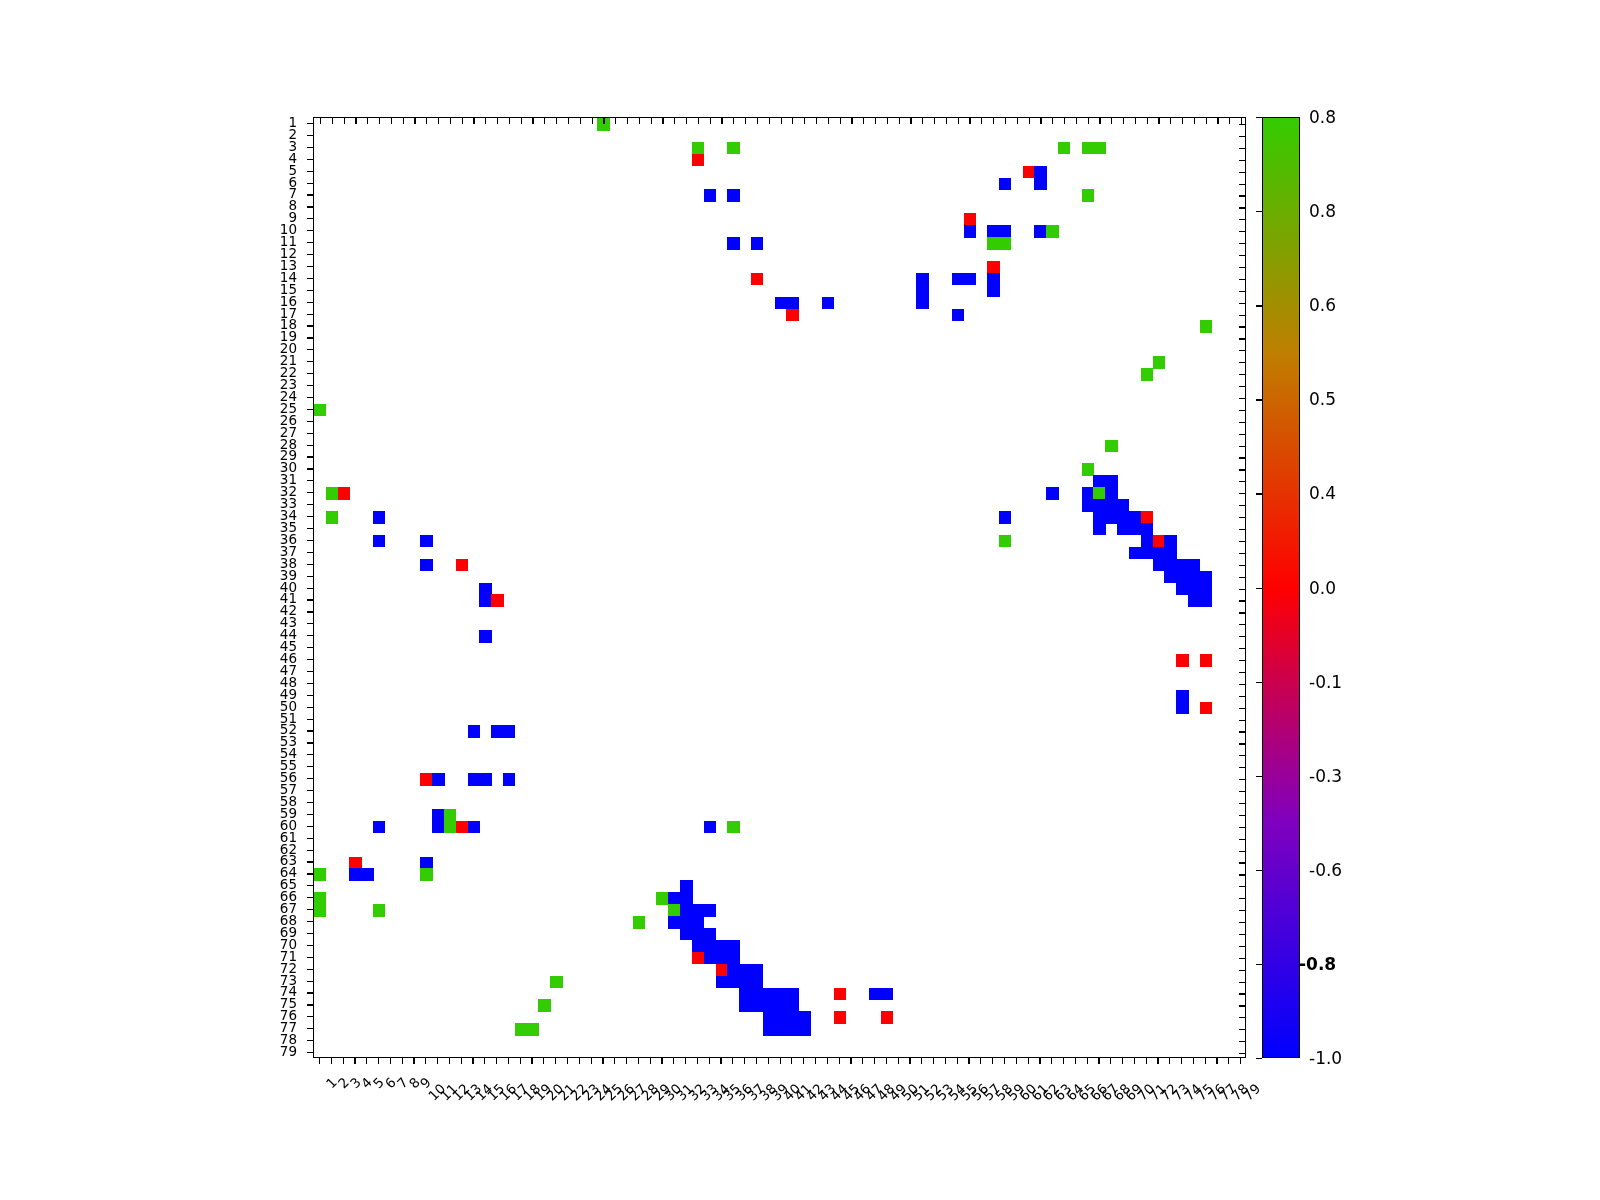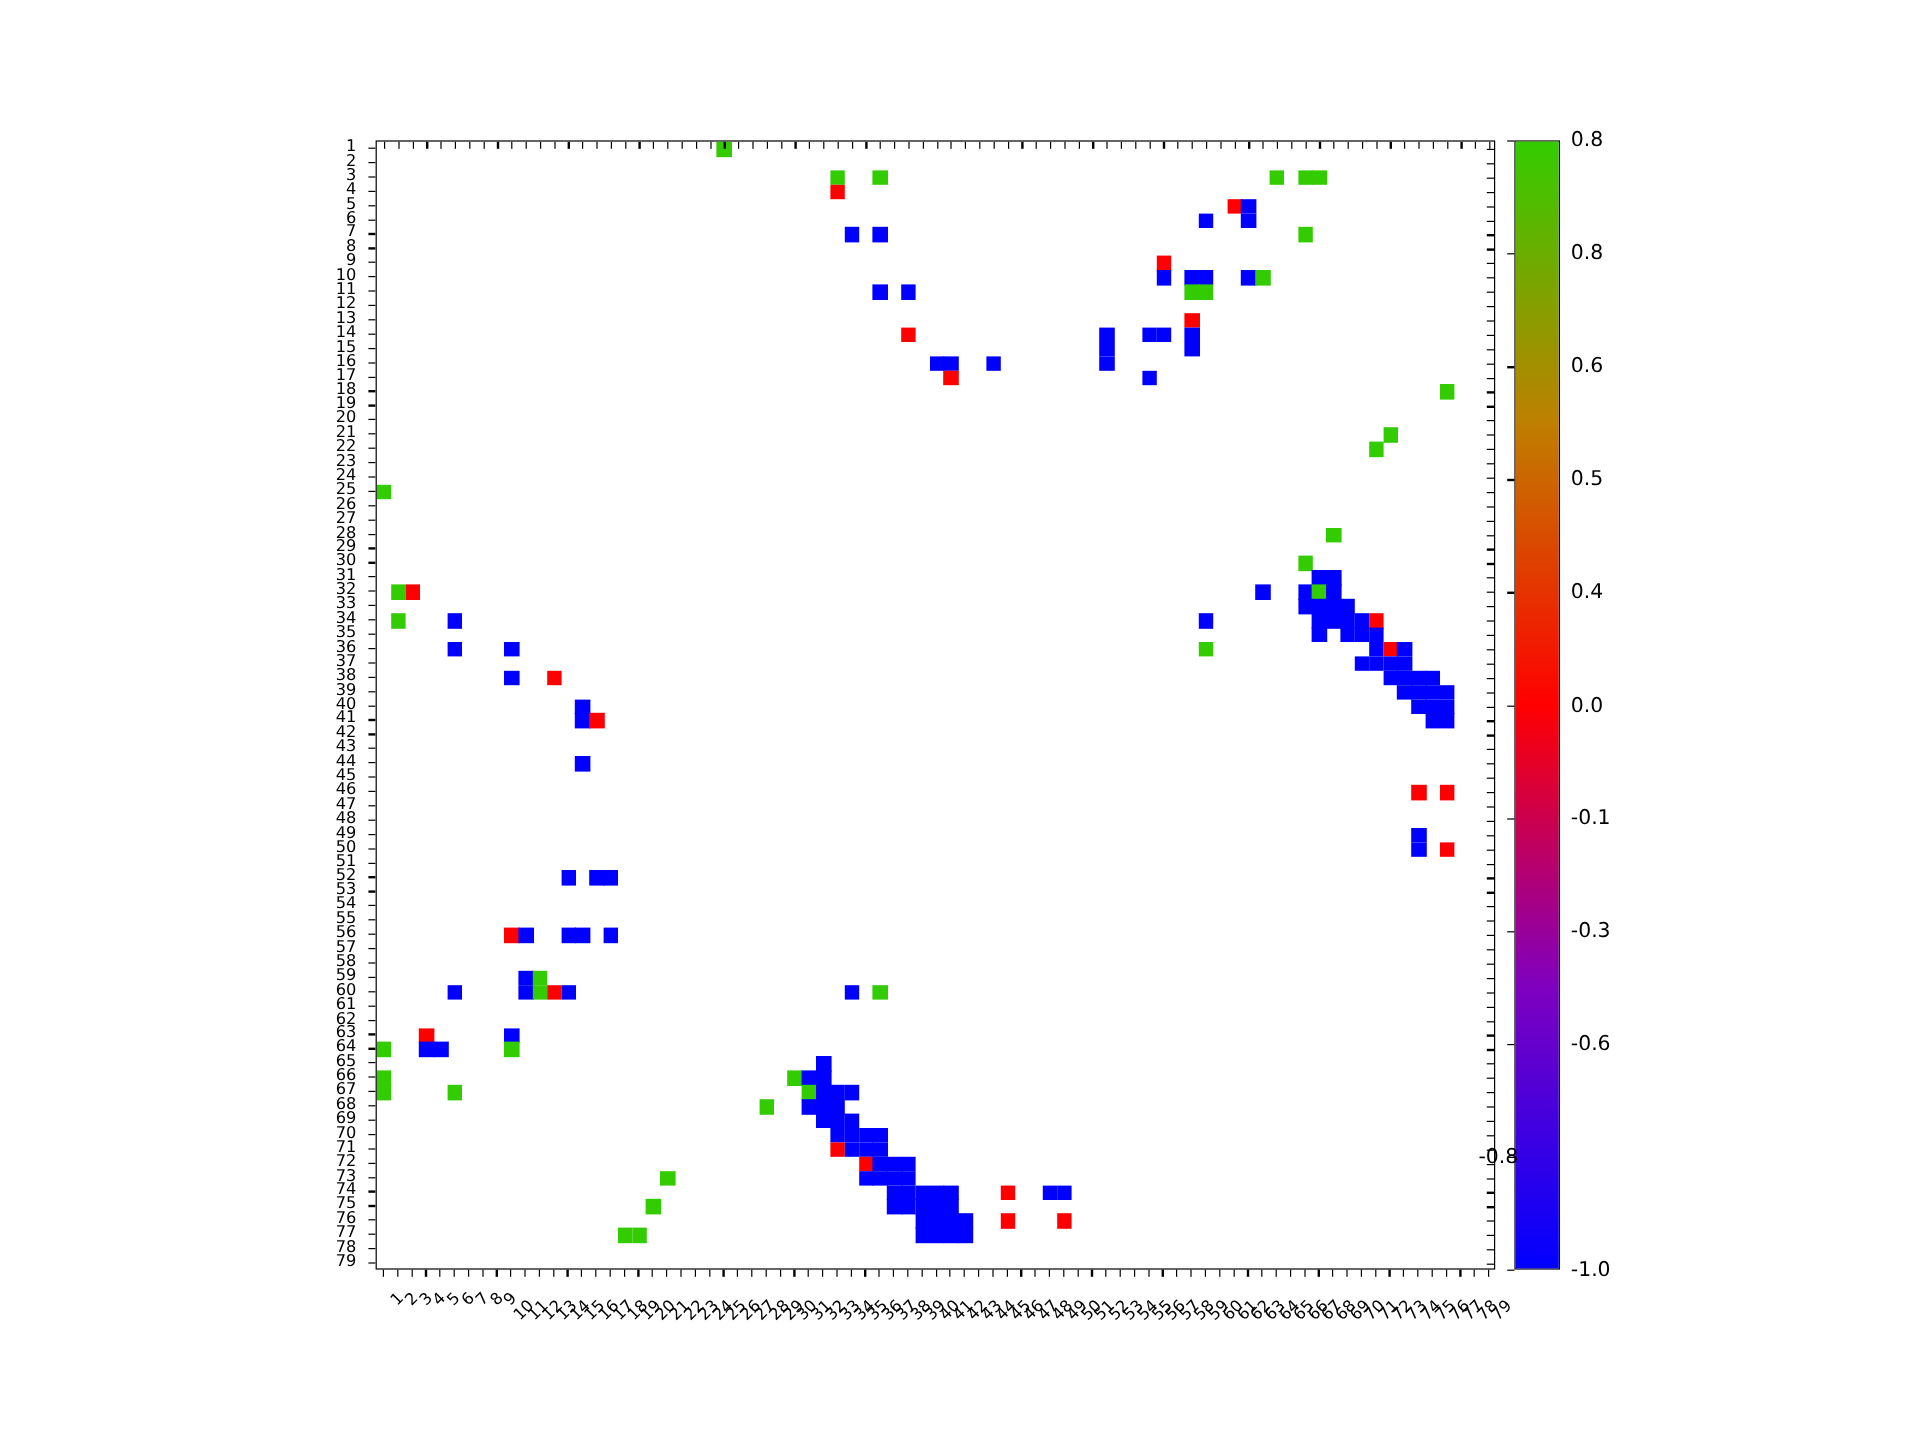--- a/index.html
+++ b/index.html
@@ -754,18 +754,18 @@
       <div class="cblab" style="left: 1309px; top: 493.4px;">0.4</div>
       <div class="cell" style="left: 1256px; top: 587.5px; width: 6px; height: 1.4px; background: rgb(0, 0, 0);"></div>
       <div class="cblab" style="left: 1309px; top: 587.5px;">0.0</div>
       <div class="cell" style="left: 1256px; top: 681.6px; width: 6px; height: 1.4px; background: rgb(0, 0, 0);"></div>
       <div class="cblab" style="left: 1309px; top: 681.6px;">-0.1</div>
       <div class="cell" style="left: 1256px; top: 775.7px; width: 6px; height: 1.4px; background: rgb(0, 0, 0);"></div>
       <div class="cblab" style="left: 1309px; top: 775.7px;">-0.3</div>
       <div class="cell" style="left: 1256px; top: 869.8px; width: 6px; height: 1.4px; background: rgb(0, 0, 0);"></div>
       <div class="cblab" style="left: 1309px; top: 869.8px;">-0.6</div>
       <div class="cell" style="left: 1256px; top: 963.9px; width: 6px; height: 1.4px; background: rgb(0, 0, 0);"></div>
-      <div class="cblab" style="left: 1232px; top: 963.9px;">-0.8</div>
+      <div class="cblab" style="left: 1299px; top: 963.9px; font-weight: bold;">-0.8</div>
       <div class="cell" style="left: 1256px; top: 1058px; width: 6px; height: 1.4px; background: rgb(0, 0, 0);"></div>
       <div class="cblab" style="left: 1309px; top: 1058px;">-1.0</div>
     </div>
 
 </div>
 
 </body></html>

